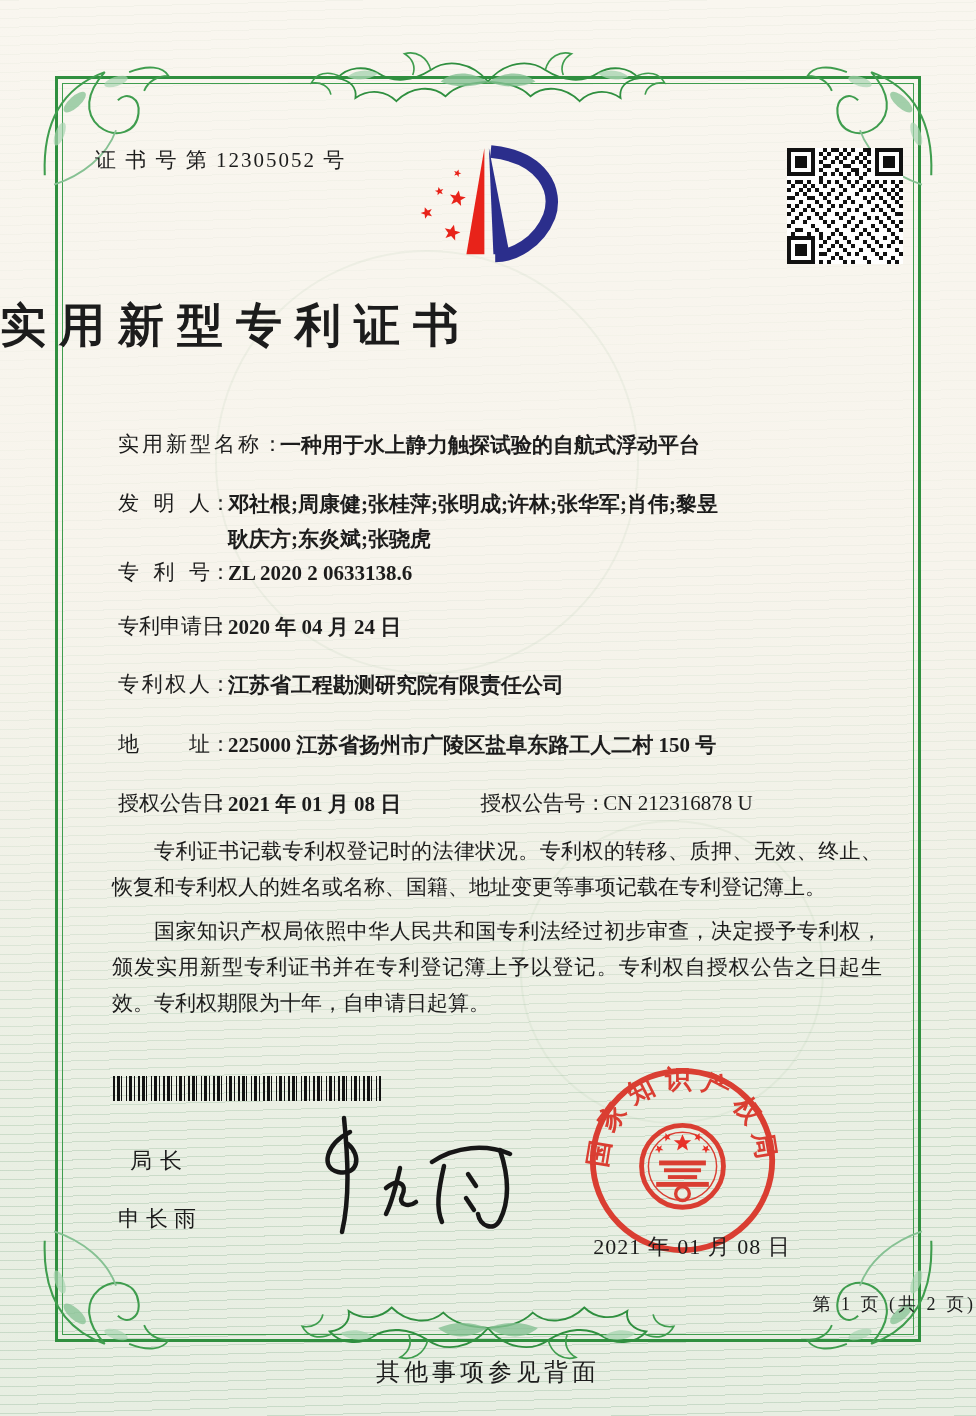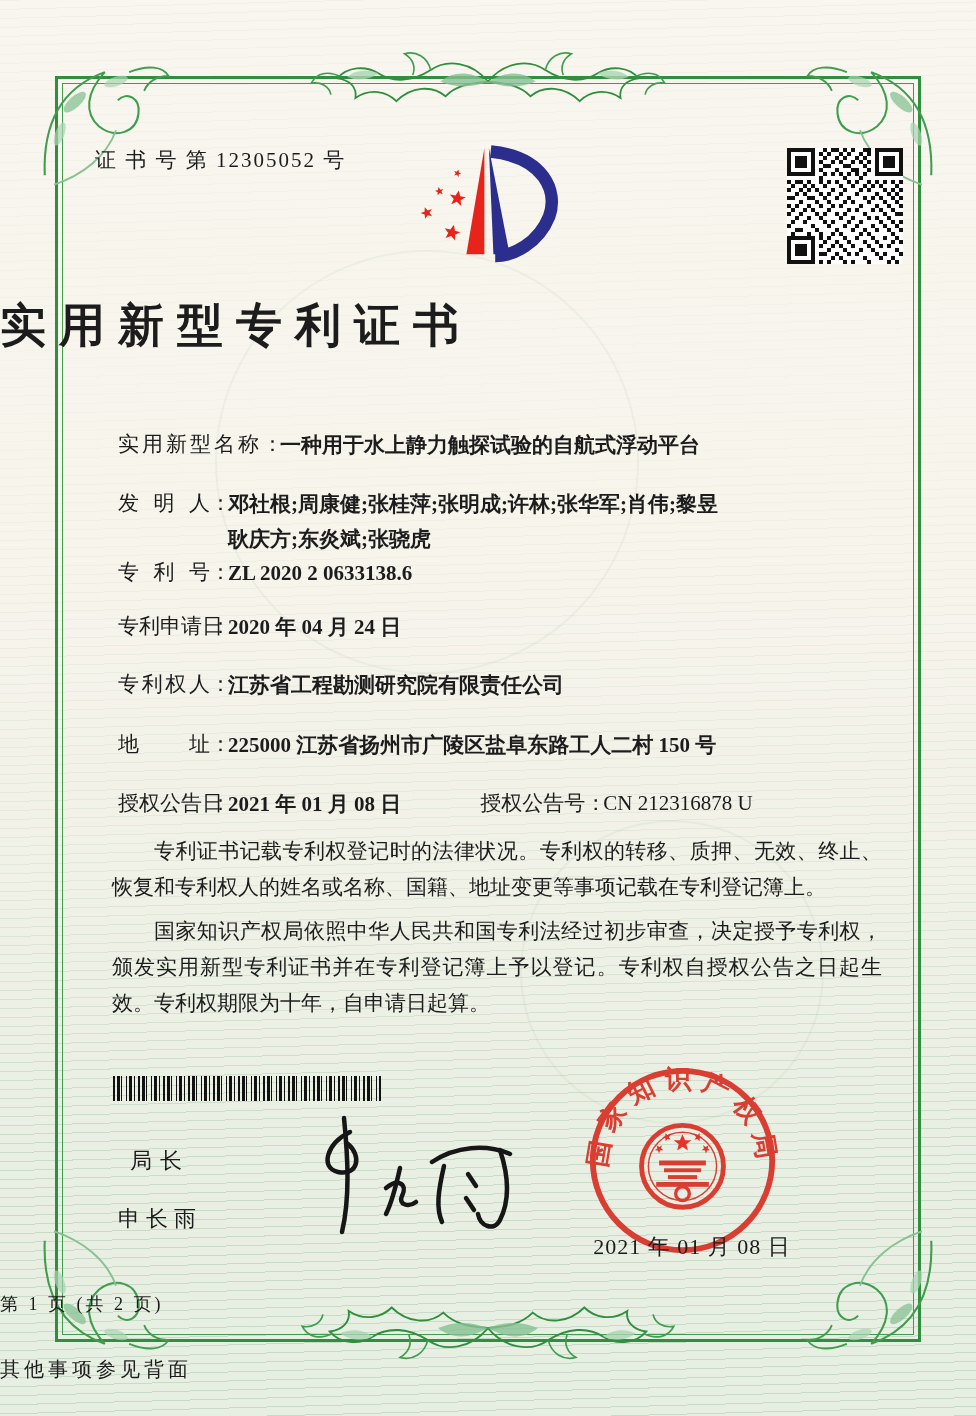--- a/index.html
+++ b/index.html
@@ -37,22 +37,22 @@
   .paras p{margin:0 0 8px 0;text-indent:2em;}
   
   .barcode{position:absolute;left:113px;top:1076px;width:268px;height:25px;
     background:repeating-linear-gradient(90deg,#111 0 2px,transparent 2px 4px,#111 4px 7px,transparent 7px 8px,#111 8px 9px,transparent 9px 13px,#111 13px 14px,transparent 14px 16px,#111 16px 19px,transparent 19px 21px,#111 21px 22px,transparent 22px 25px);}
   .director{position:absolute;left:118px;top:1146px;font-size:22px;}
   .director .t{letter-spacing:8px;text-align:center;}
   .director .n{margin-top:28px;letter-spacing:6px;}
   .signature{position:absolute;left:272px;top:1110px;}
   .seal{position:absolute;left:585px;top:1063px;}
   .seal-date{position:absolute;left:592px;top:1232px;width:200px;text-align:center;font-size:22px;letter-spacing:1px;}
-  .page-num{position:absolute;left:0;top:1292px;width:100%;text-align:left;font-size:18px;letter-spacing:3px;}
-  .back-note{position:absolute;left:0;top:1356px;width:100%;text-align:left;font-size:20px;letter-spacing:4px;}
+  .page-num{position:absolute;left:0;top:1292px;width:100%;text-align:right;font-size:18px;letter-spacing:3px;}
+  .back-note{position:absolute;left:0;top:1356px;width:100%;text-align:center;font-size:24px;letter-spacing:4px;}
 </style>
 </head>
 <body>
 
 <div class="page">
 
   <div class="waves"></div>
   <div class="watermark-circle" style="left:215px;top:250px;width:420px;height:420px;"></div>
   <div class="watermark-circle" style="left:520px;top:820px;width:300px;height:300px;"></div>
 

